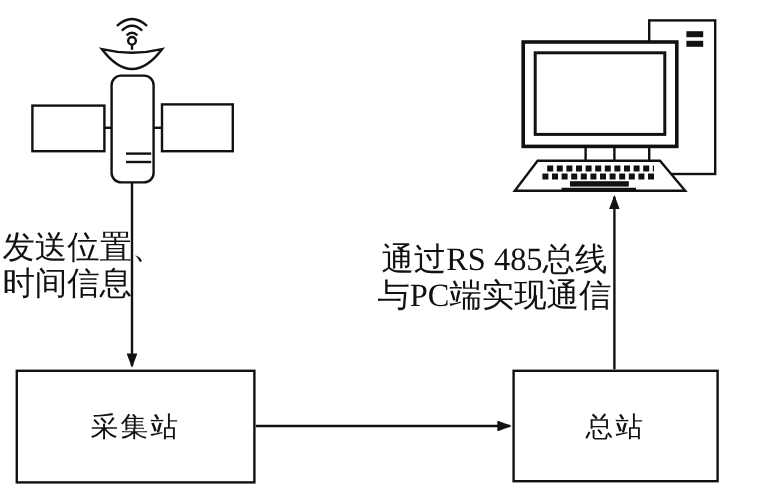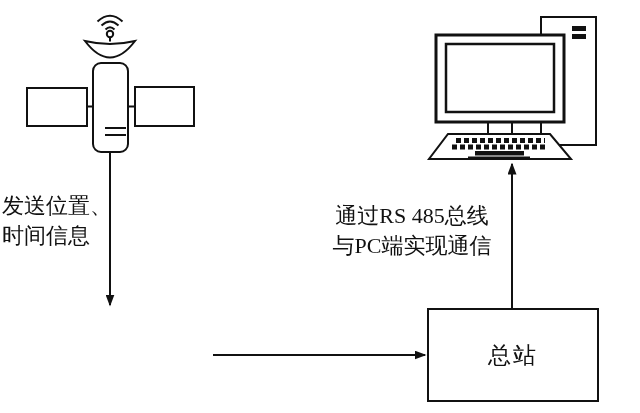--- a/index.html
+++ b/index.html
@@ -17,21 +17,21 @@
     box-sizing:border-box;
     border:2px solid #111;
     background:#fff;
     display:flex;align-items:center;justify-content:center;
     font-size:23px;letter-spacing:2px;
   }
   .node-collection{left:13px;top:308px;width:200px;height:95px;}
   .node-master{left:427px;top:308px;width:172px;height:94px;}
   .label{
     position:absolute;
-    font-size:22px;
+    font-size:27px;
     white-space:pre-line;
   }
   .label-send{left:2px;top:191px;line-height:30px;text-align:left;}
   .label-can{left:217px;top:289px;width:200px;line-height:28px;text-align:center;}
   .label-rs{left:312px;top:201px;width:200px;line-height:30px;text-align:center;}
 </style>
 </head>
 <body>
 
 <div class="stage">
@@ -74,20 +74,23 @@
       <line x1="468" y1="157.5" x2="530" y2="157.5"></line>
     </g>
 
     <g stroke="#111" stroke-width="2">
       <line x1="110" y1="152" x2="110" y2="305" marker-end="url(#ah)"></line>
       <line x1="213" y1="355" x2="425" y2="355" marker-end="url(#ah)"></line>
       <line x1="512" y1="308" x2="512" y2="164" marker-end="url(#ah)"></line>
     </g>
   </svg>
 
+  <div class="node node-collection">
+    <span>采集站</span>
+  </div>
   <div class="node node-master">
     <span>总站</span>
   </div>
 
   <div class="label label-send">发送位置、
 时间信息</div>
   <div class="label label-rs">通过RS 485总线
 与PC端实现通信</div>
 
 </div>

